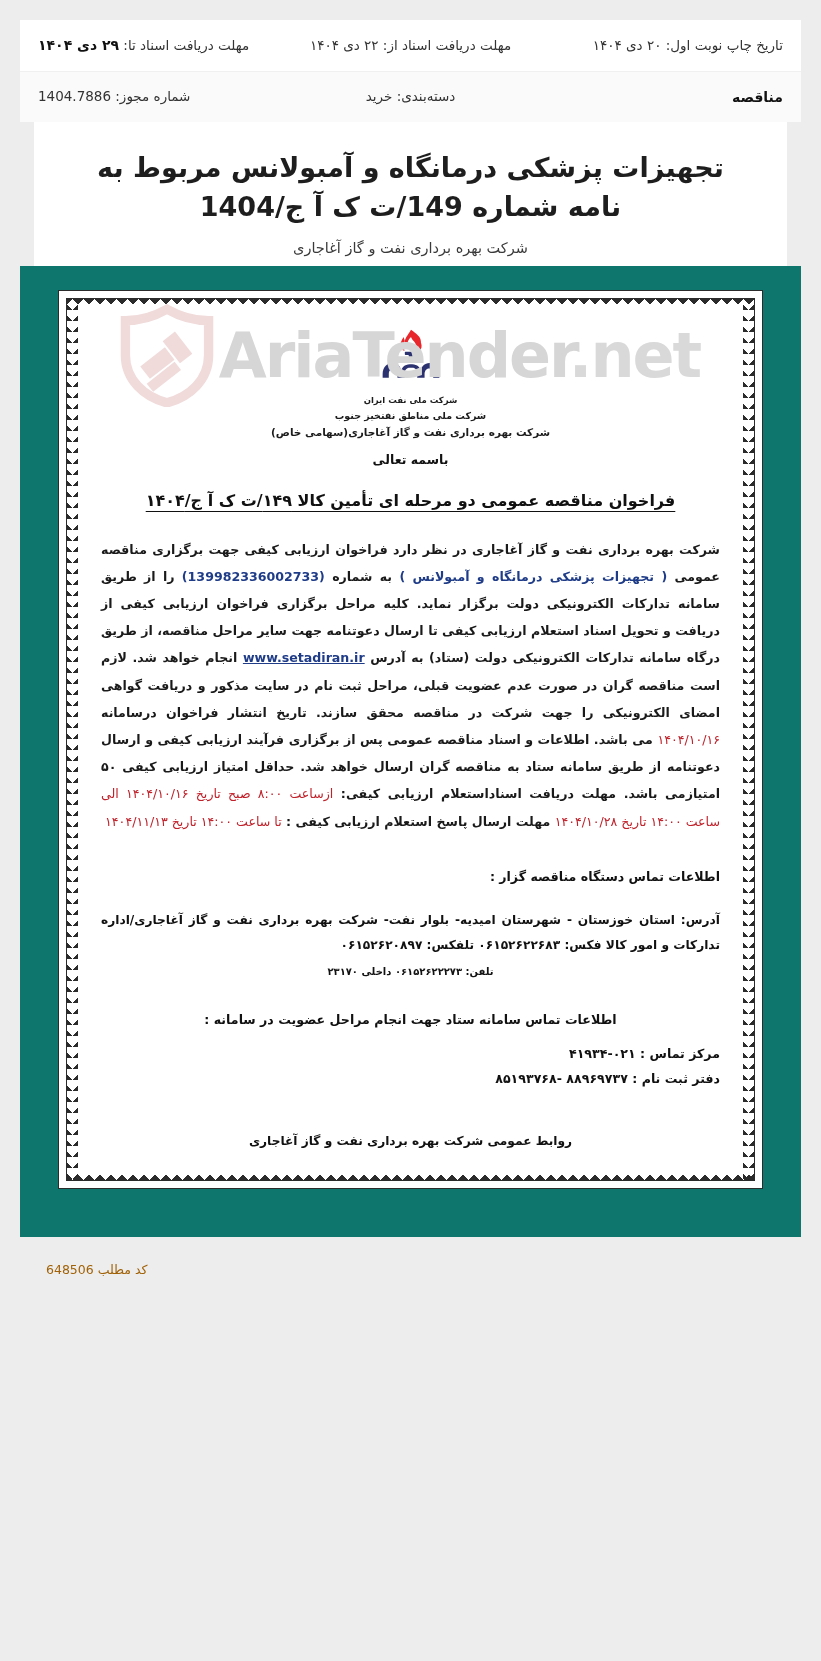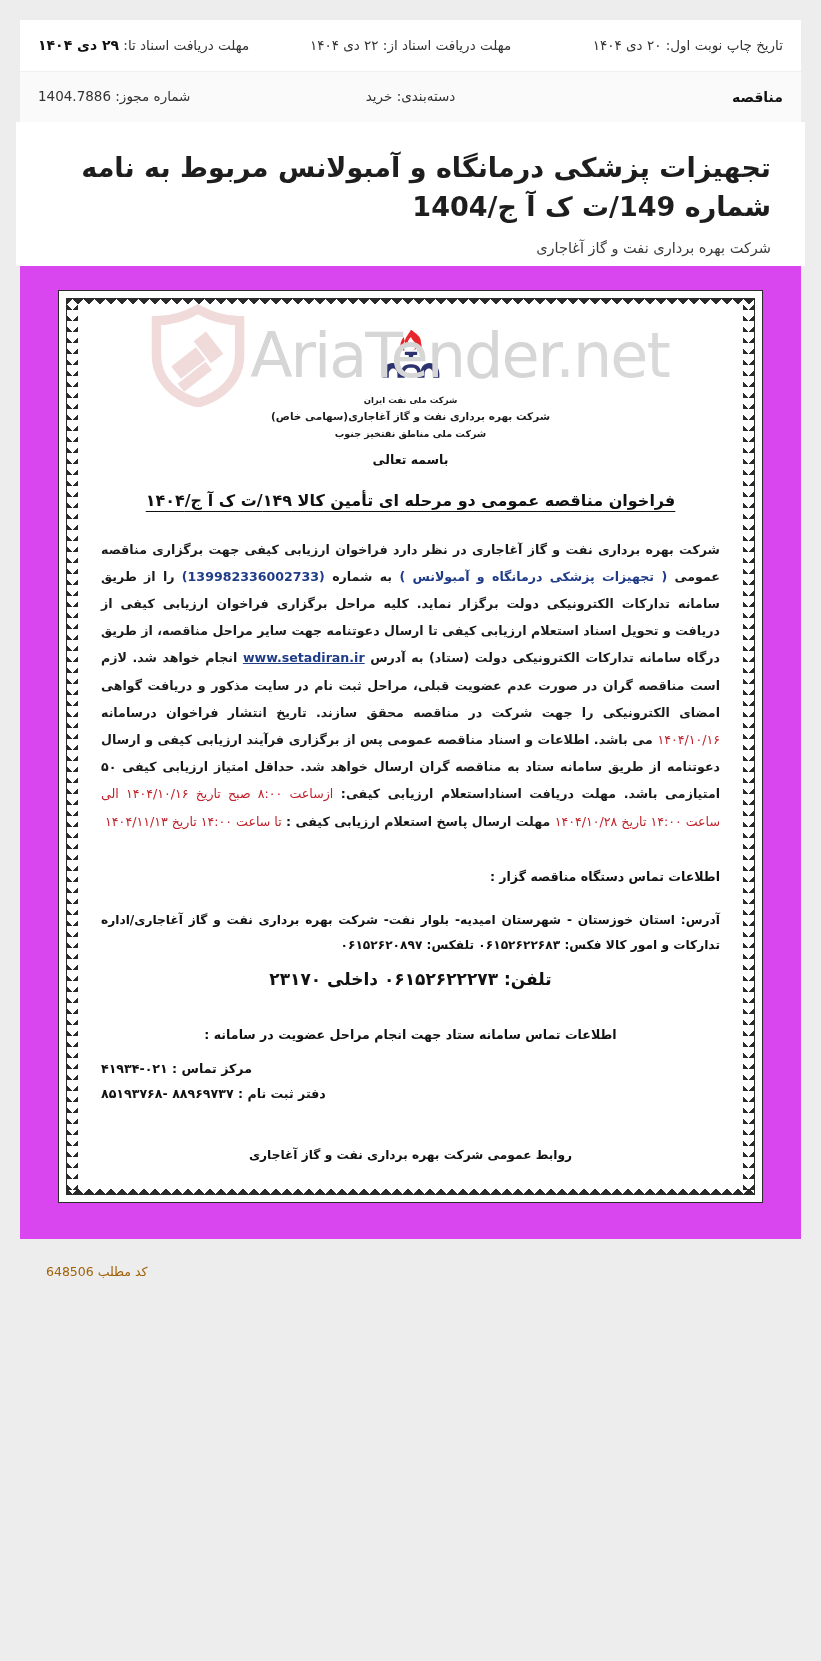--- a/index.html
+++ b/index.html
@@ -37,23 +37,24 @@
     color: #333;
     line-height: 1.6;
     white-space: nowrap;
   }
   .meta-cell.first { text-align: right; }
   .meta-cell.last  { text-align: left; }
   .meta-strong { font-weight: 700; color:#111; font-size: 14px; }
 
   
   .title-card {
-    margin: 0 16px;
+    margin: 0 34px;
     background: #ffffff;
     padding: 26px 34px 10px 34px;
+    text-align: center;
     position: relative;
   }
   .doc-title {
     font-size: 27px;
     font-weight: 700;
     color: #1e1e1e;
     line-height: 1.45;
     margin: 0 0 14px 0;
     letter-spacing: 0;
   }
@@ -73,33 +74,33 @@
     display: flex;
     align-items: center;
     justify-content: center;
     pointer-events: none;
     direction: ltr;
     z-index: 3;
   }
   .wm-logo { width: 104px; height: 104px; flex: 0 0 auto; }
   .wm-text {
     font-size: 62px;
-    font-weight: 400;
+    font-weight: 700;
     color: #d6d6d6;
     letter-spacing: -2px;
     font-family: "DejaVu Sans", "Liberation Sans", sans-serif;
     margin-right: 6px;
   }
   .wm-text .net { color: #d9d9d9; }
 
   
   .scan-wrap {
     margin: 0 20px;
-    background: #d946ef;
-    padding: 24px 38px 36px 38px;
+    background: #0f766e;
+    padding: 24px 38px 48px 38px;
     position: relative;
     z-index: 2;
   }
   .scan-doc {
     background:#ffffff;
     border: 1px solid #2b2b2b;
     padding: 7px;
     position: relative;
   }
   .scan-inner {
@@ -196,39 +197,39 @@
 
   .addr {
     font-size: 12.2px;
     font-weight: 700;
     color: #111;
     line-height: 2.05;
     text-align: justify;
     margin: 0 0 4px 0;
   }
   .center-line {
-    font-size: 17px;
+    font-size: 10px;
     font-weight: 700;
     color: #111;
     line-height: 2.05;
     text-align: center;
     margin: 0;
   }
   .contact-head {
     font-size: 12.6px;
     font-weight: 700;
     color: #111;
     text-align: center;
     margin: 30px 0 14px 0;
   }
   .contact-line {
     font-size: 12.6px;
     font-weight: 700;
     color: #111;
-    text-align: left;
+    text-align: right;
     line-height: 2.0;
     margin: 0;
   }
   .signoff {
     font-size: 12.2px;
     font-weight: 700;
     color: #111;
     text-align: center;
     margin: 42px 0 6px 0;
   }
@@ -295,22 +296,22 @@
           <div class="letterhead">
             <svg class="nioc-logo" viewBox="0 0 120 100">
               <path d="M60 4 C54 14 50 18 50 24 C50 28 53 31 56 32 C52 26 56 20 60 16 C62 22 68 24 68 30 C68 34 65 37 62 38 C70 36 76 30 76 23 C76 15 68 10 60 4 Z" fill="#e8272c"></path>
               <path d="M48 16 C44 22 42 27 43 32 C44 36 47 38 50 38 C46 33 47 27 50 23 Z" fill="#e8272c"></path>
               <path d="M72 18 C76 24 78 28 77 33 C76 37 73 39 70 39 C74 34 73 28 70 24 Z" fill="#e8272c"></path>
               <rect x="50" y="40" width="20" height="5" rx="1" fill="#2c3270"></rect>
               <path d="M56 45 L64 45 L62 54 L58 54 Z" fill="#2c3270"></path>
               <path d="M14 76 C14 64 22 58 30 58 C38 58 44 64 44 72 C44 66 50 60 58 60 L62 60 C70 60 76 66 76 72 C76 64 82 58 90 58 C98 58 106 64 106 76 L106 82 L96 82 L96 76 C96 70 92 67 89 67 C85 67 82 71 82 76 L82 82 L70 82 L70 74 C70 69 66 66 62 66 L58 66 C54 66 50 69 50 74 L50 82 L38 82 L38 76 C38 71 35 67 31 67 C28 67 24 70 24 76 L24 82 L14 82 Z" fill="#2c3270"></path>
             </svg>
             <p class="lh-line l1">شرکت ملی نفت ایران</p>
+            <p class="lh-line l2">شرکت ملی مناطق نفتخیز جنوب</p>
             <p class="lh-line l3">شرکت بهره برداری نفت و گاز آغاجاری(سهامی خاص)</p>
-            <p class="lh-line l2">شرکت ملی مناطق نفتخیز جنوب</p>
             <p class="basmala">باسمه تعالی</p>
           </div>
 
           <div class="headline">فراخوان مناقصه عمومی دو مرحله ای تأمین کالا ۱۴۹/ت ک آ ج/۱۴۰۴</div>
 
           <p class="para">
             <span>شرکت بهره برداری نفت و گاز آغاجاری در نظر دارد فراخوان ارزیابی کیفی جهت برگزاری مناقصه عمومی</span>
             <span class="blue">( تجهیزات پزشکی درمانگاه و آمبولانس )</span>
             <span>به شماره</span>
             <span class="blue">(139982336002733)</span>

